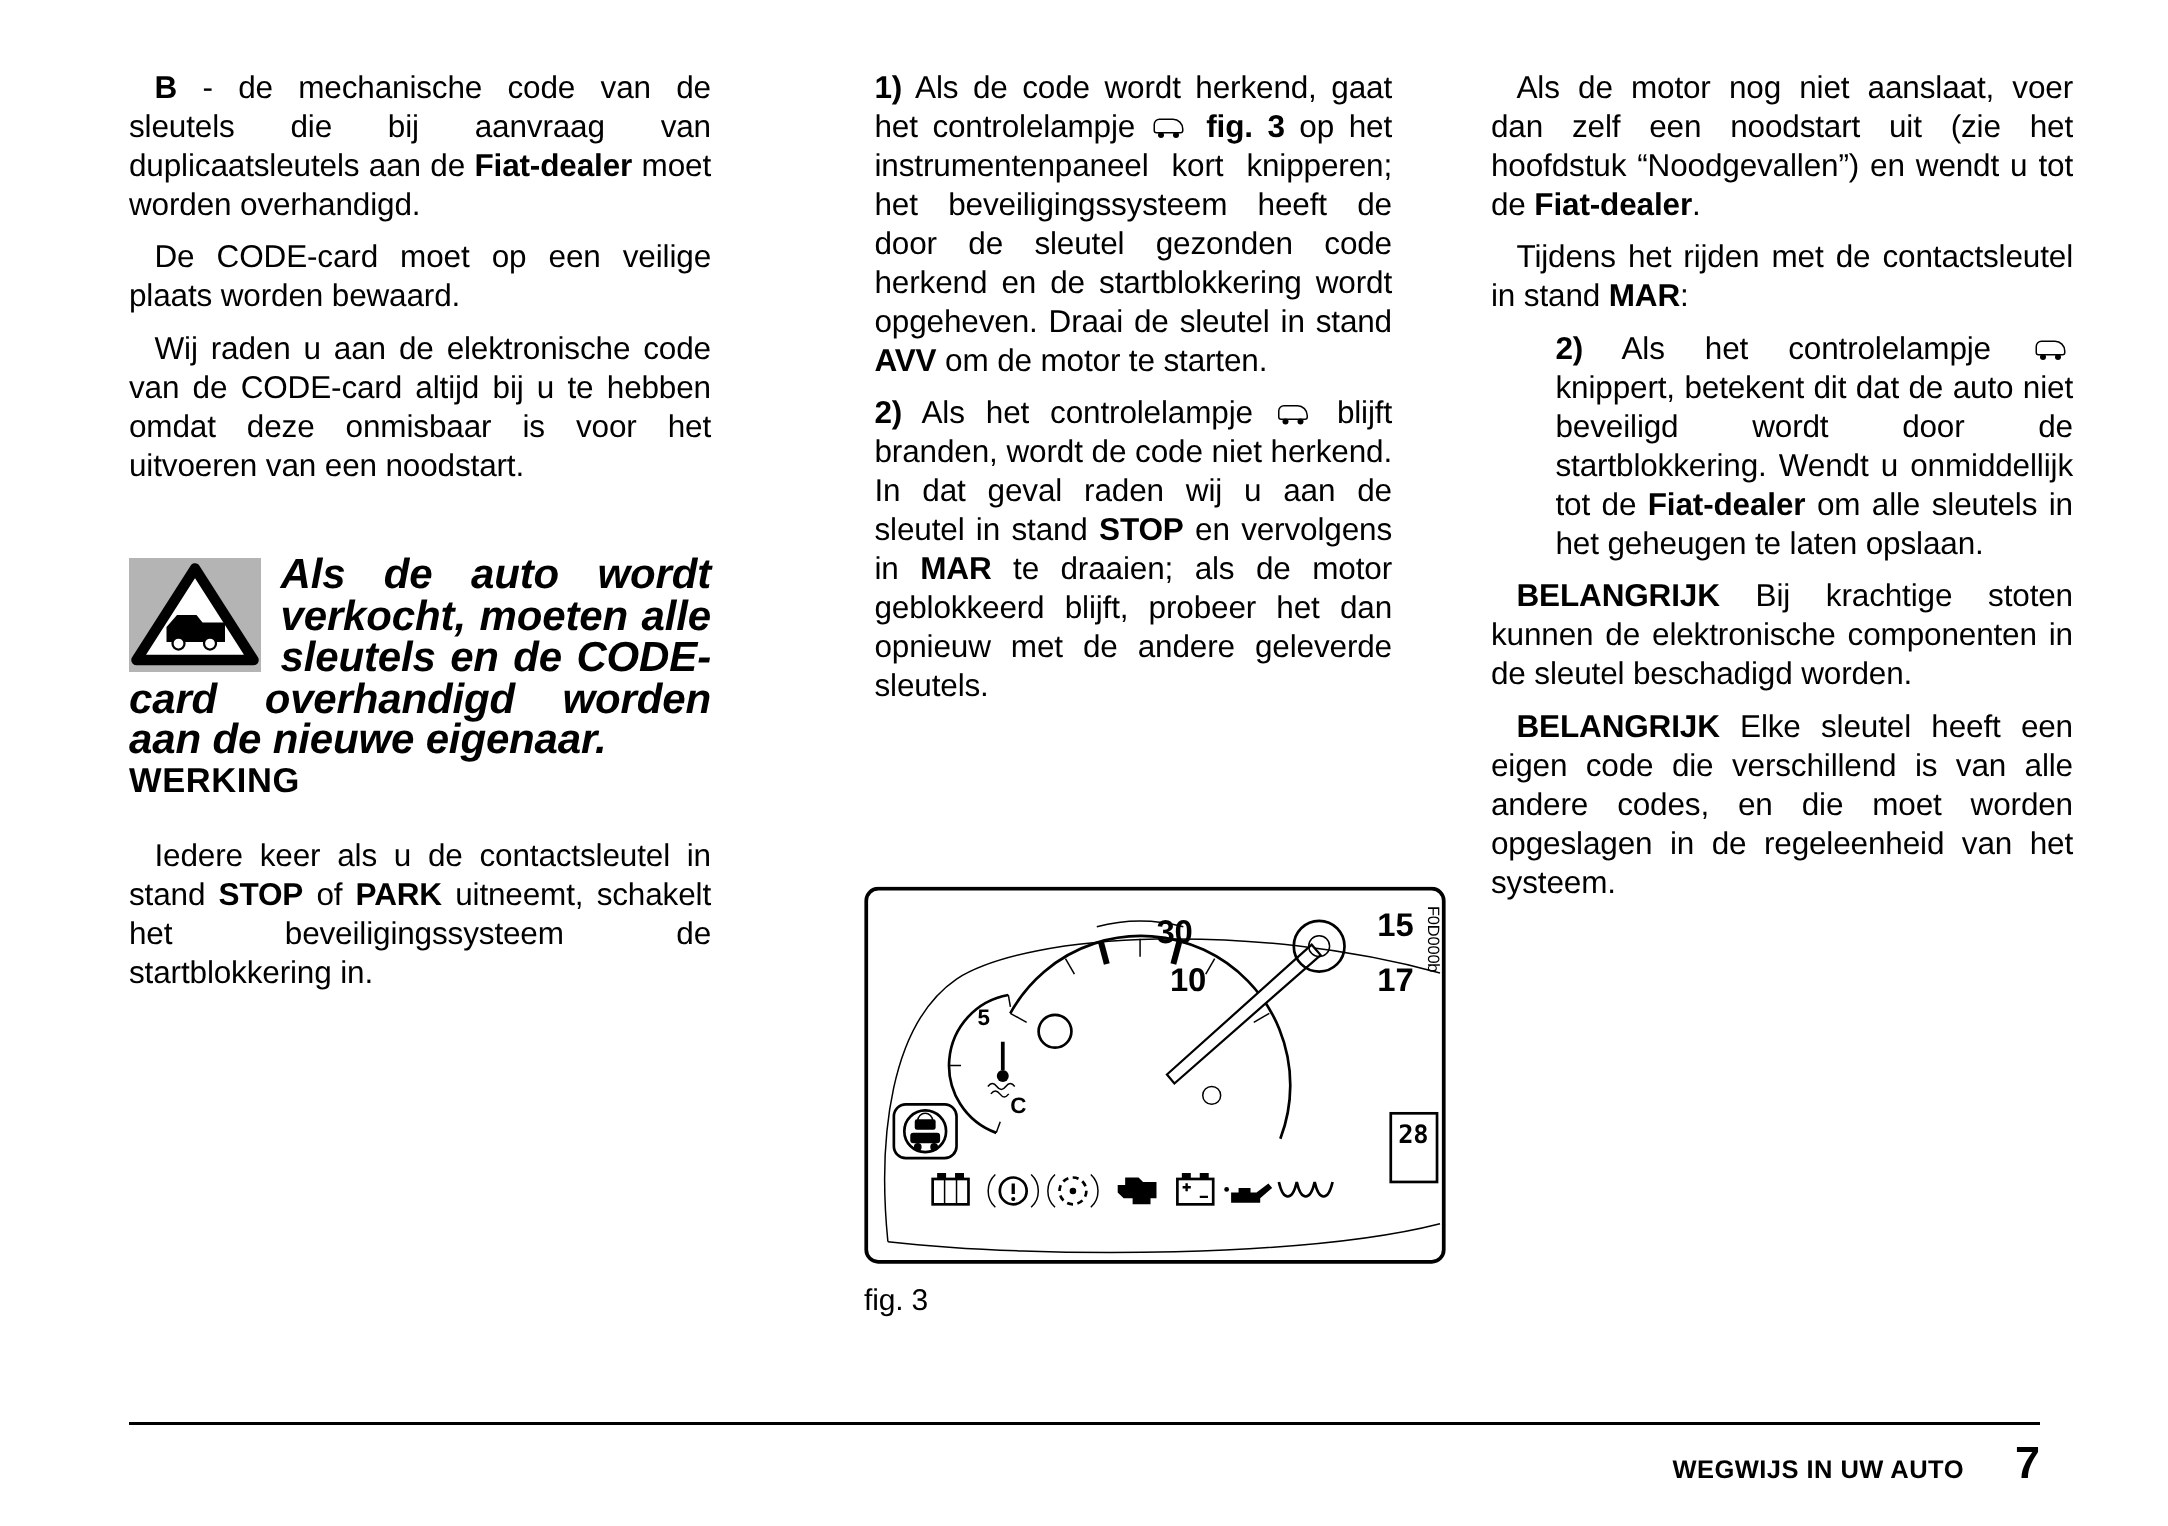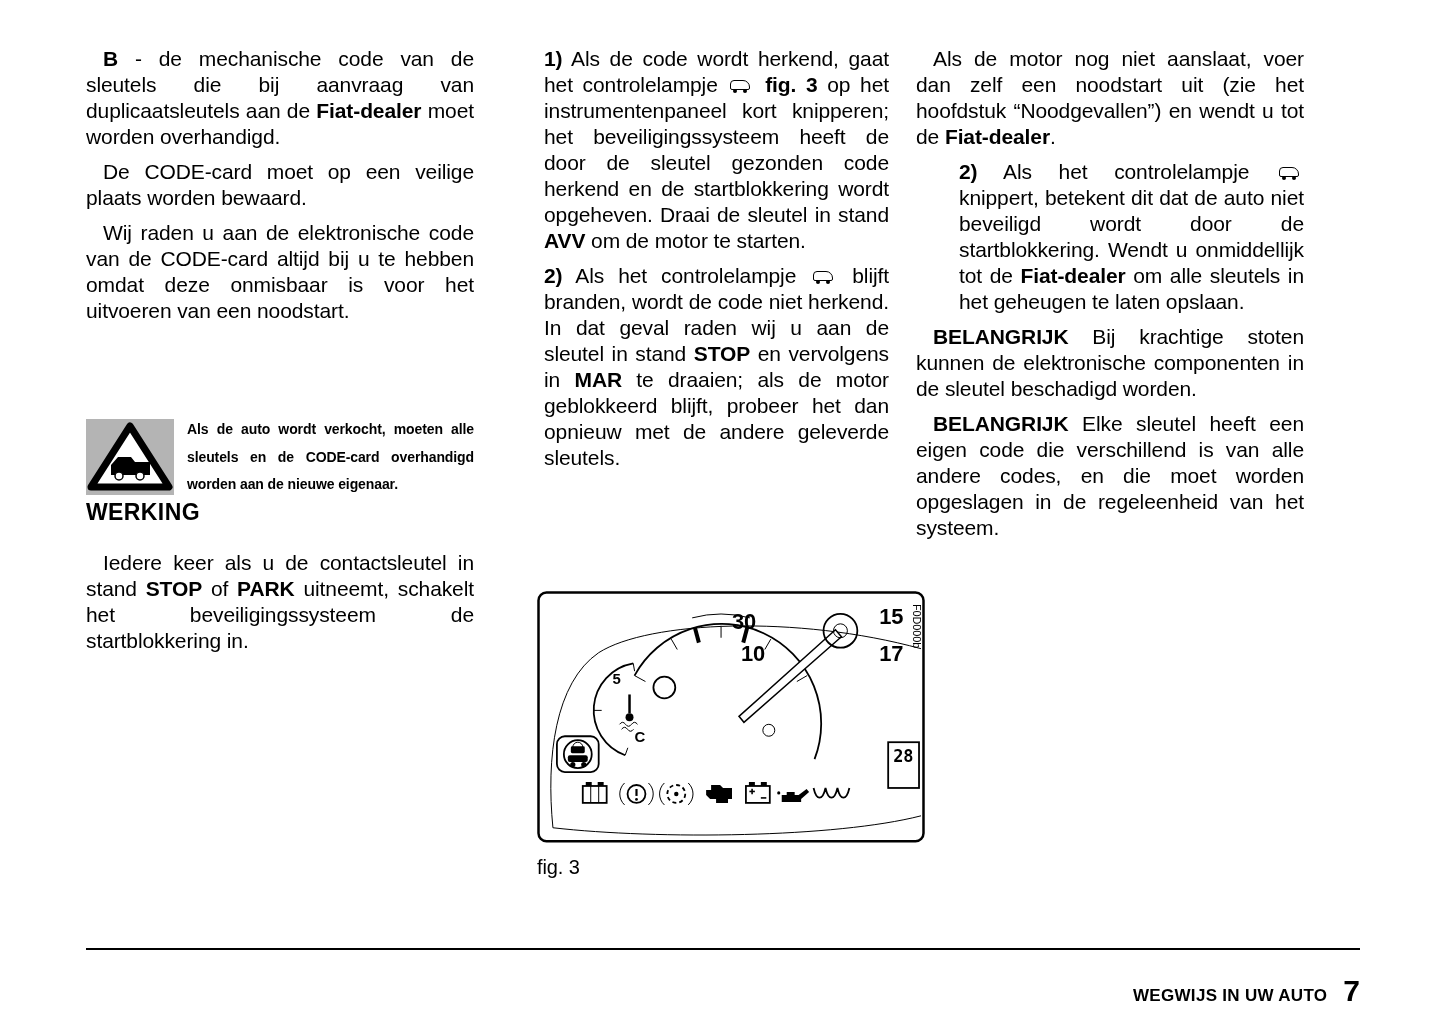--- a/index.html
+++ b/index.html
@@ -3,41 +3,41 @@
 <meta charset="utf-8">
 <style>
   * { margin:0; padding:0; box-sizing:border-box; }
   html,body { background:#ffffff; }
   body {
     width:1445px; height:1017px; position:relative; overflow:hidden;
     font-family:"Liberation Sans", sans-serif; color:#000;
   }
   .page { position:absolute; inset:0; }
 
-  .columns { position:absolute; top:46px; left:86px; display:flex; gap:27px; }
+  .columns { position:absolute; top:46px; left:86px; display:flex; gap:66px; }
   .col { width:388px; font-size:21px; line-height:26px; text-align:justify; letter-spacing:-0.1px; }
 
   .para { margin-bottom:9px; }
   .indent { text-indent:17px; }
   .item  { margin-bottom:9px;margin-left:43px; }
   b { font-weight:bold; }
 
   
   .inline-icon { display:inline-block; width:22px; height:13px; position:relative; margin:0 3px; vertical-align:-1px; }
   .inline-icon::before {
     content:""; position:absolute; left:0; right:2px; top:0; height:8px;
     border:1.5px solid #000; border-radius:4px 7px 2px 2px; background:#fff;
   }
   .inline-icon::after {
     content:""; position:absolute; bottom:0; left:3px; width:4px; height:4px;
     background:#000; border-radius:50%; box-shadow:10px 0 0 #000;
   }
 
   
-  .warning-wrap { margin-top:92px; font-weight:bold; font-size:14px; line-height:27.5px; }
+  .warning-wrap { margin-top:45px; font-weight:bold; font-size:28px; line-height:27.5px;font-style:italic; }
   .warning-box { float:left; width:88px; height:76px; margin:3px 13px 2px 0; }
   .warning-box svg { display:block; width:100%; height:100%; }
 
   .heading { font-size:23px; font-weight:bold; text-align:left; margin-bottom:25px; letter-spacing:0.4px; }
 
   
   .fig-wrap { margin-top:120px;padding-left:36px; }
   .fig-svg { display:block; width:388px; height:auto; }
   .fig-svg .frame { fill:#fff; stroke:#000; stroke-width:2.5; }
   .fig-svg .thin { fill:none; stroke:#000; stroke-width:1; }
@@ -48,22 +48,22 @@
   .fig-svg .num   { font-size:22px; font-weight:bold; }
   .fig-svg .numsm { font-size:15px; font-weight:bold; }
   .fig-svg .lcd { font-family:"DejaVu Sans Mono", monospace; font-size:17px; font-weight:bold; }
   .fig-svg .figcode { font-size:11px; }
   .fig-caption { margin-top:11px; font-size:20px; text-align:left; }
 
   
   .footer {
     position:absolute; left:86px; right:85px; top:948px;
     border-top:2px solid #000;
-    display:flex; justify-content:flex-end; align-items:baseline; gap:16px;
-    padding-top:24px;
+    display:flex; justify-content:flex-end; align-items:baseline; gap:34px;
+    padding-top:9px;
   }
   .footer-label { font-size:17px; font-weight:bold; letter-spacing:0.3px; }
   .footer-page  { font-size:30px; font-weight:bold; }
 </style>
 </head>
 <body>
 
 <div class="page">
 
   <div class="columns">
@@ -191,20 +191,21 @@
           </g>
 
           <text class="figcode" transform="translate(378,13) rotate(90)">F0D000b</text>
         </svg>
         <figcaption class="fig-caption">fig. 3</figcaption>
       </figure>
     </div>
 
     <div class="col">
       <p class="para indent"><span>Als de motor nog niet aanslaat, voer dan zelf een noodstart uit (zie het hoofdstuk “Noodgevallen”) en wendt u tot de </span><b>Fiat-dealer</b><span>.</span></p>
+      <p class="para indent"><span>Tijdens het rijden met de contactsleutel in stand </span><b>MAR</b><span>:</span></p>
       <p class="item"><b>2)</b><span> Als het controlelampje </span><span class="inline-icon"></span><span> knippert, betekent dit dat de auto niet beveiligd wordt door de startblokkering. Wendt u onmiddellijk tot de </span><b>Fiat-dealer</b><span> om alle sleutels in het geheugen te laten opslaan.</span></p>
       <p class="para indent"><b>BELANGRIJK</b><span> Bij krachtige stoten kunnen de elektronische componenten in de sleutel beschadigd worden.</span></p>
       <p class="para indent"><b>BELANGRIJK</b><span> Elke sleutel heeft een eigen code die verschillend is van alle andere codes, en die moet worden opgeslagen in de regeleenheid van het systeem.</span></p>
     </div>
 
   </div>
 
   <div class="footer">
     <span class="footer-label">WEGWIJS IN UW AUTO</span>
     <span class="footer-page">7</span>

